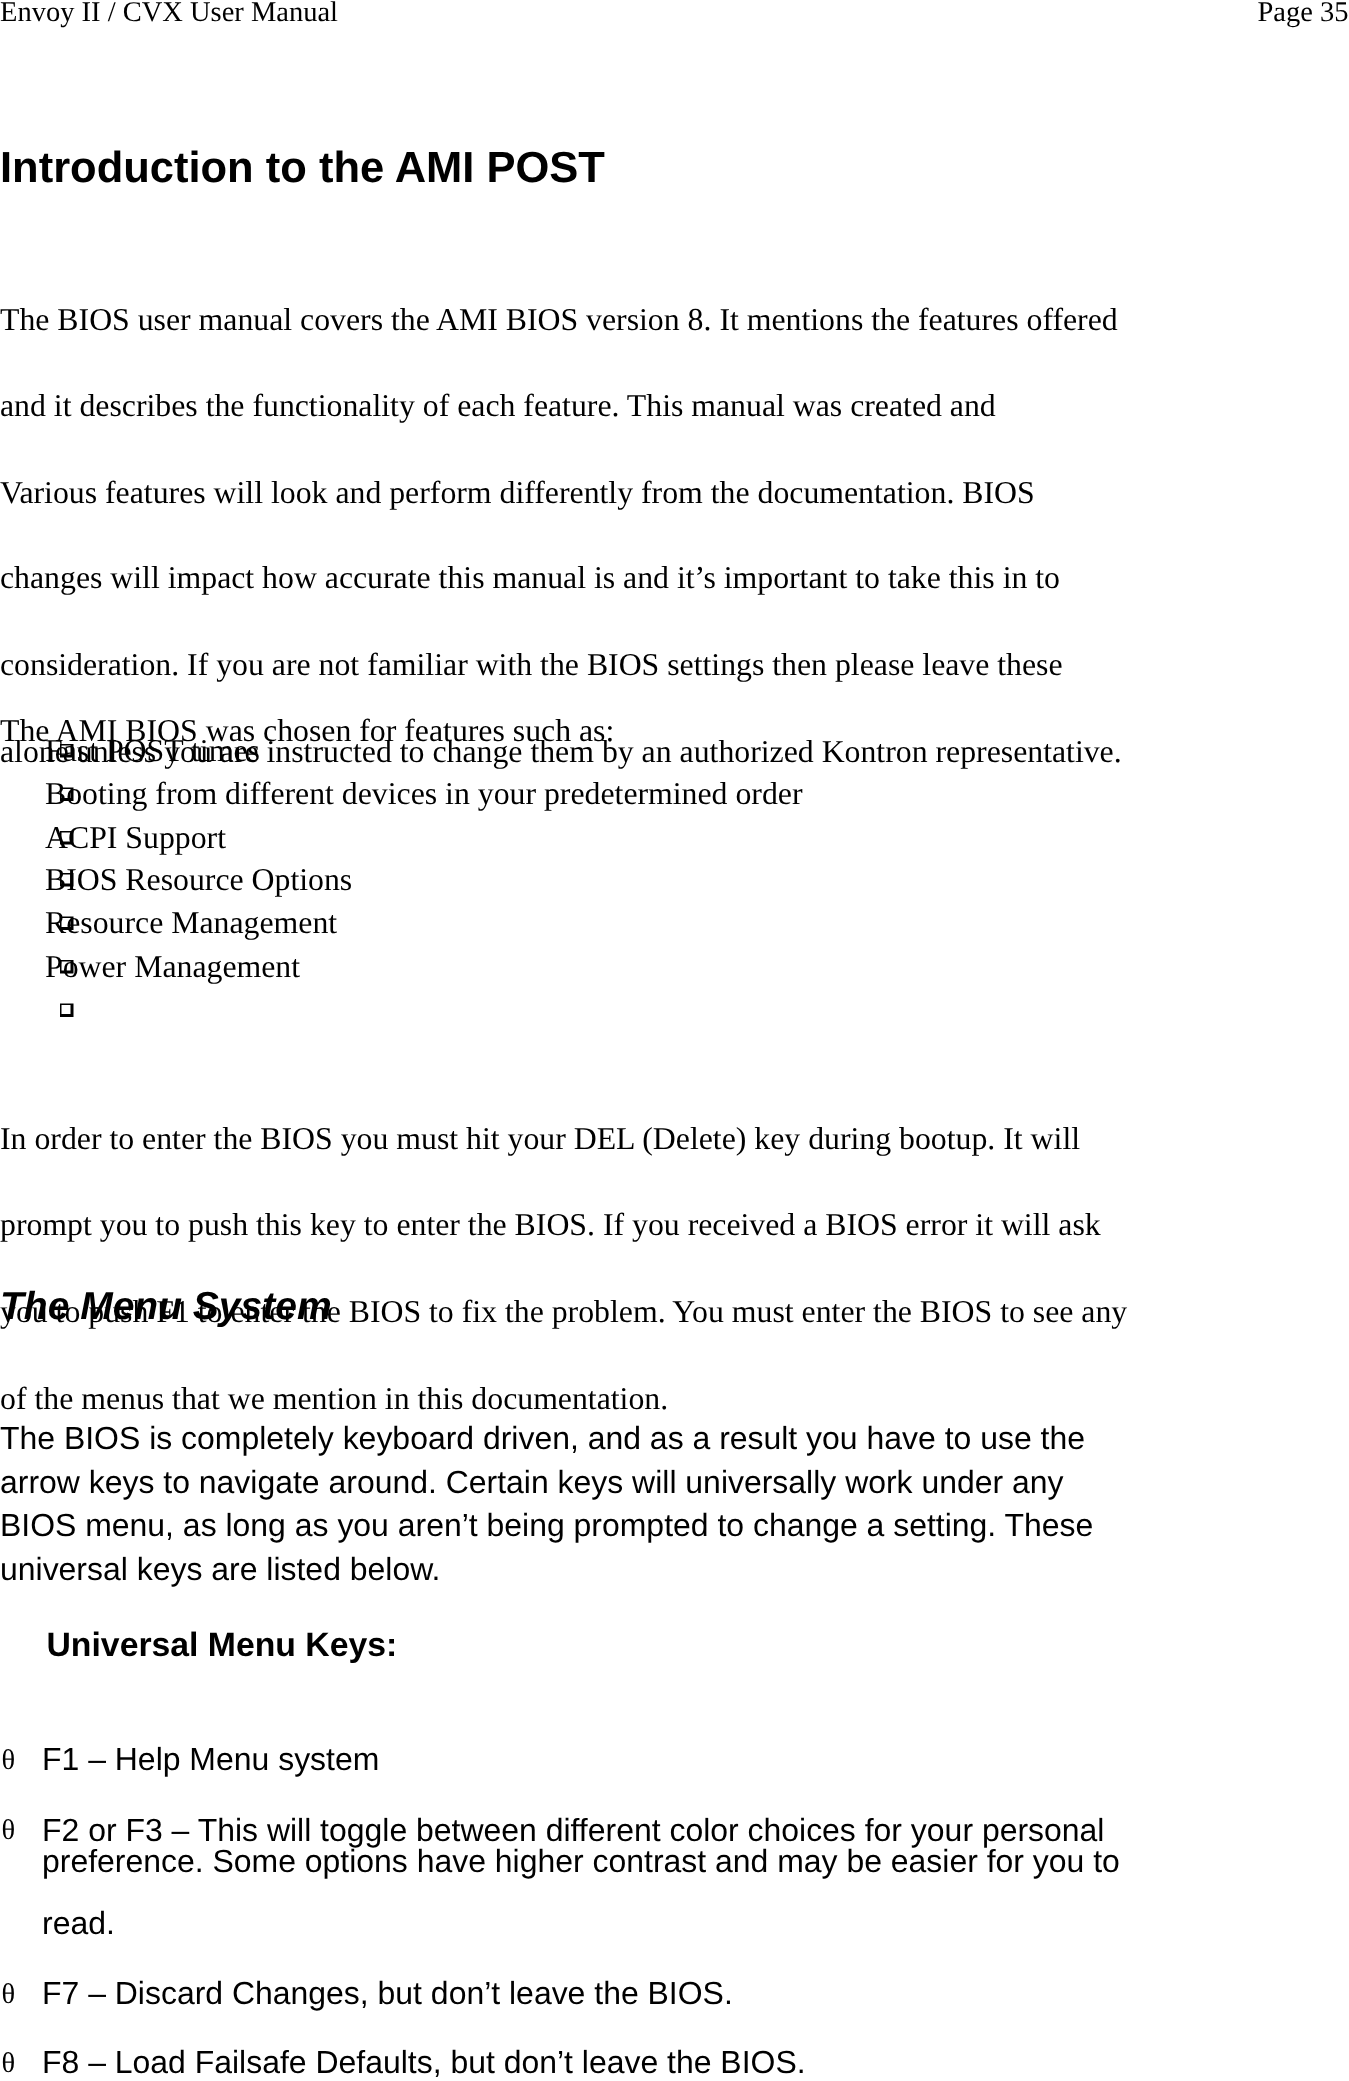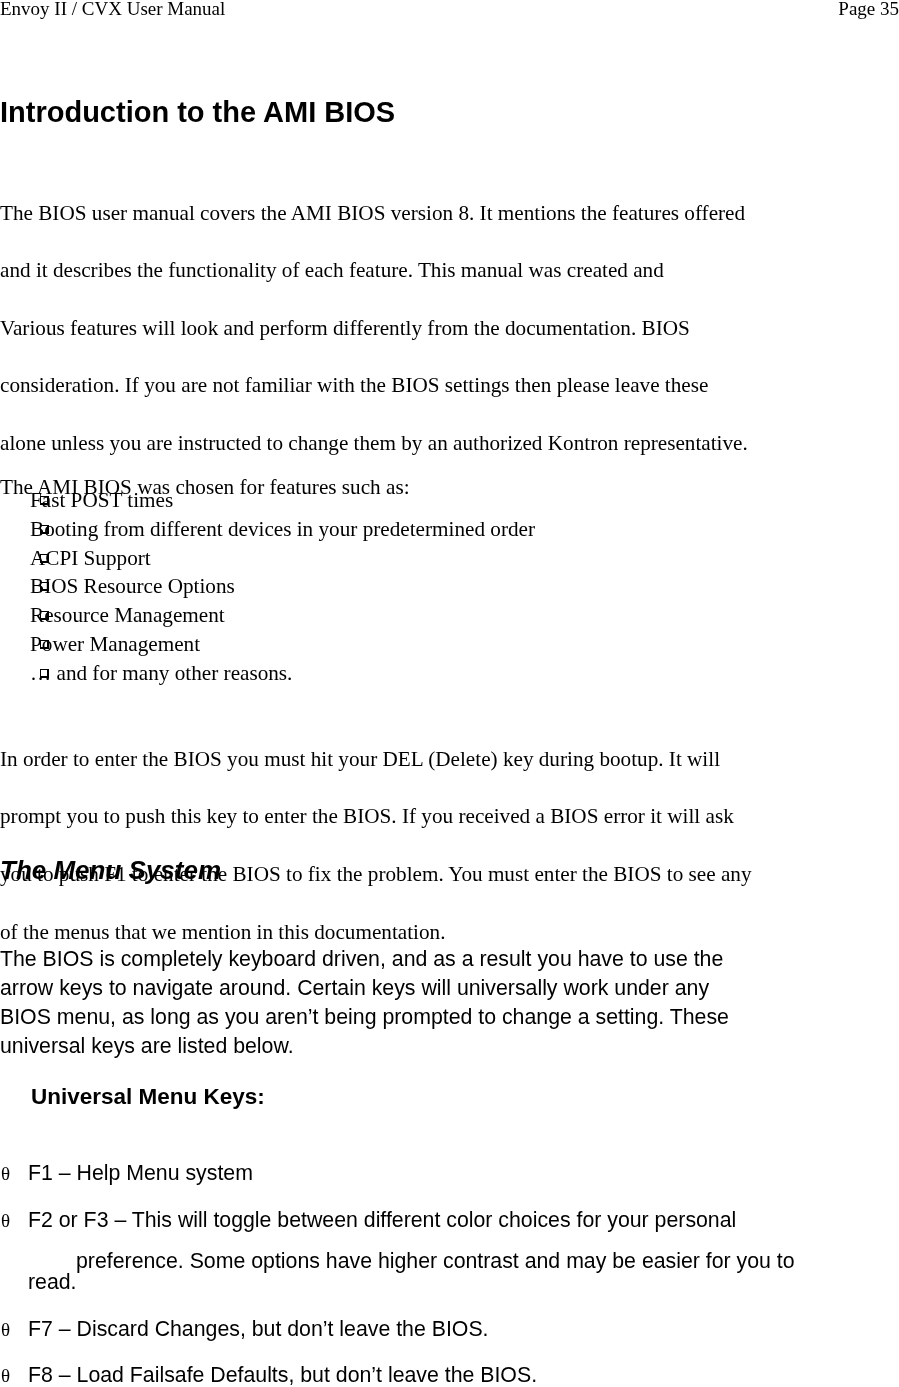--- a/index.html
+++ b/index.html
@@ -46,45 +46,46 @@
     .theta { position: absolute; left: 1px; font-family: "Liberation Serif", serif; font-size: 19px; }
     .key-text { position: absolute; left: 28px; }
     .key-cont { position: absolute; left: 28px; }
   </style>
 </head>
 <body>
 
 <div class="abs header-left">Envoy II / CVX User Manual</div>
 <div class="abs header-right">Page 35</div>
 
-<div class="abs h1">Introduction to the AMI BIOS</div>
+<div class="abs h1">Introduction to the AMI POST</div>
 
 <div class="abs para" style="top:170px;">
   <div class="serif-line">The BIOS user manual covers the AMI BIOS version 8.  It mentions the features offered</div>
   <div class="serif-line">and it describes the functionality of each feature.  This manual was created and</div>
 </div>
 
 <div class="abs para" style="top:285px;">
   <div class="serif-line">Various features will look and perform differently from the documentation.  BIOS</div>
+  <div class="serif-line">changes will impact how accurate this manual is and it’s important to take this in to</div>
   <div class="serif-line">consideration.  If you are not familiar with the BIOS settings then please leave these</div>
   <div class="serif-line">alone unless you are instructed to change them by an authorized Kontron representative.</div>
 </div>
 
 <div class="abs para" style="top:444px;">
   <div class="serif-line">The AMI BIOS was chosen for features such as:</div>
 </div>
 
 <ul class="abs feature-list">
   <li class="feature-item"><span class="box-bullet"></span><span>Fast POST times</span></li>
   <li class="feature-item"><span class="box-bullet"></span><span>Booting from different devices in your predetermined order</span></li>
   <li class="feature-item"><span class="box-bullet"></span><span>ACPI Support</span></li>
   <li class="feature-item"><span class="box-bullet"></span><span>BIOS Resource Options</span></li>
   <li class="feature-item"><span class="box-bullet"></span><span>Resource Management</span></li>
   <li class="feature-item"><span class="box-bullet"></span><span>Power Management</span></li>
-  <li class="feature-item"><span class="box-bullet"></span><span>… and for many other reasons.</span></li>
+  <li class="feature-item"><span class="box-bullet"></span></li>
 </ul>
 
 <div class="abs para" style="top:716px;">
   <div class="serif-line">In order to enter the BIOS you must hit your DEL (Delete) key during bootup.  It will</div>
   <div class="serif-line">prompt you to push this key to enter the BIOS.  If you received a BIOS error it will ask</div>
   <div class="serif-line">you to push F1 to enter the BIOS to fix the problem.  You must enter the BIOS to see any</div>
   <div class="serif-line">of the menus that we mention in this documentation.</div>
 </div>
 
 <div class="abs h2">The Menu System</div>
@@ -99,21 +100,21 @@
 <div class="abs h3">Universal Menu Keys:</div>
 
 <div class="abs key-item" style="top:1161px;">
   <span class="theta" style="top:2px;">θ</span>
   <span class="key-text">F1 – Help Menu system</span>
 </div>
 
 <div class="abs key-item" style="top:1208px;">
   <span class="theta" style="top:2px;">θ</span>
   <span class="key-text">F2 or F3 – This will toggle between different color choices for your personal</span>
-  <span class="key-cont" style="top:41px;margin-left:48px;">preference.  Some options have higher contrast and may be easier for you to</span>
+  <span class="key-cont" style="top:21px;">preference.  Some options have higher contrast and may be easier for you to</span>
   <span class="key-cont" style="top:62px;">read.</span>
 </div>
 
 <div class="abs key-item" style="top:1317px;">
   <span class="theta" style="top:2px;">θ</span>
   <span class="key-text">F7 – Discard Changes, but don’t leave the BIOS.</span>
 </div>
 
 <div class="abs key-item" style="top:1363px;">
   <span class="theta" style="top:2px;">θ</span>

